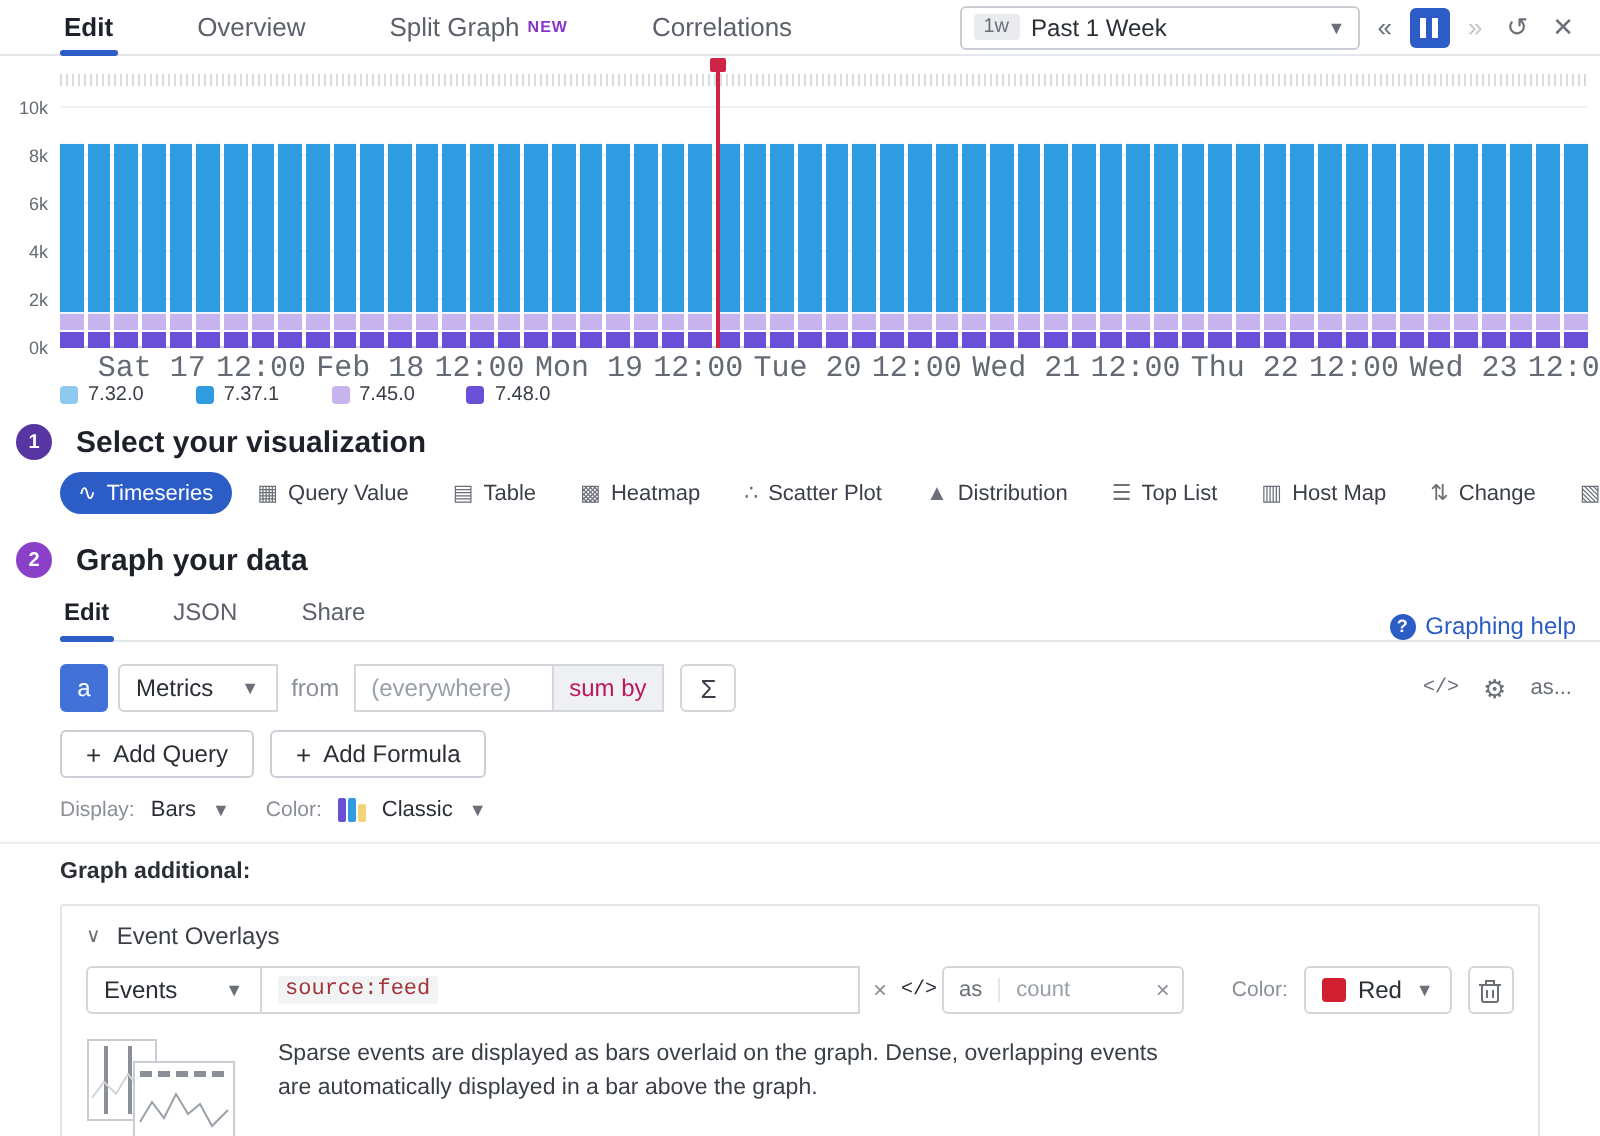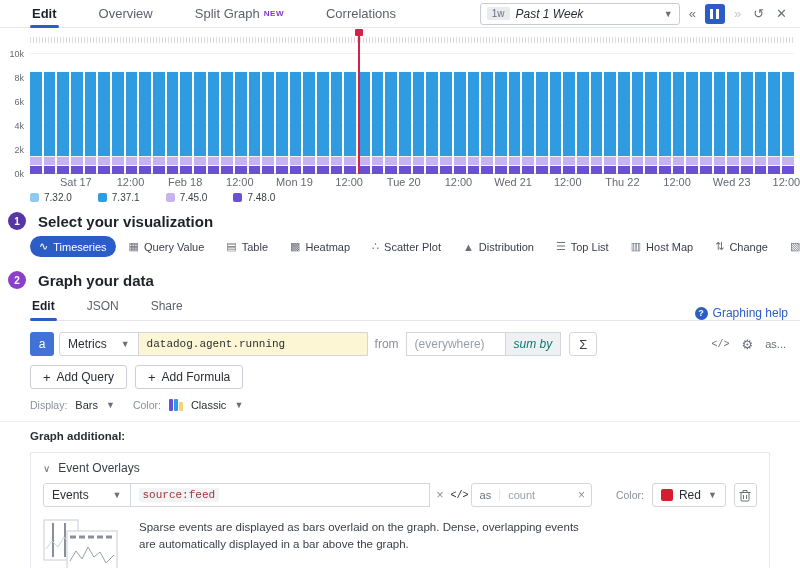--- a/index.html
+++ b/index.html
@@ -8,42 +8,42 @@
 
   
   .topbar { height:28px; display:flex; align-items:center; border-bottom:1px solid #e3e6ea; padding:0 10px 0 30px; }
   .top-tab { position:relative; font-size:13px; color:#5c616b; margin-right:38px; padding:6px 2px; cursor:pointer; white-space:nowrap; }
   .top-tab.active { color:#1d2129; font-weight:bold; }
   .top-tab.active::after { content:""; position:absolute; left:0; right:0; bottom:-1px; height:3px; background:#2c5cc5; border-radius:2px; }
   .new-badge { font-size:8px; font-weight:bold; color:#8637c9; margin-left:4px; vertical-align:2px; letter-spacing:.5px; }
   .topbar-right { margin-left:auto; display:flex; align-items:center; gap:6px; }
   .time-picker { display:flex; align-items:center; width:200px; height:22px; border:1px solid #c9cdd3; border-radius:3px; padding:0 6px; gap:6px; cursor:pointer; }
   .time-chip { background:#e9ebee; color:#6b7078; font-size:10px; padding:1px 5px; border-radius:2px; }
-  .time-label { font-size:12px; color:#2a2e35; flex:1;font-style:italic; }
+  .time-label { font-size:12px; color:#2a2e35; flex:1; }
   .caret { font-size:9px; color:#6b7078; }
   .ctl { font-size:13px; color:#6b7078; padding:2px 3px; cursor:pointer; }
   .ctl.disabled { color:#c3c7cd; }
   .pause-btn { width:20px; height:20px; background:#2c5cc5; border-radius:3px; display:flex; align-items:center; justify-content:center; gap:3px; cursor:pointer; }
   .pause-btn i { display:block; width:3px; height:10px; background:#fff; }
 
   
   .chartblock { position:relative; height:160px; }
   .event-strip { position:absolute; left:30px; right:6px; top:9px; height:6px;
     background-image:repeating-linear-gradient(90deg,#d5d7da 0 1px,transparent 1px 3px);
     background-size:3px 2px; opacity:.9; }
   .plot { position:absolute; left:30px; right:6px; top:26px; bottom:14px; }
   .gridline { position:absolute; left:0; right:0; height:1px; background:#eef0f2; }
   .gridline.base { background:#d4d7db; }
   .bars { position:absolute; inset:0; display:flex; align-items:flex-end; gap:2px; }
   .bar { flex:1; height:100%; display:flex; flex-direction:column-reverse; }
   .bar .seg { width:100%; }
   .yaxis { position:absolute; left:0; width:26px; top:26px; bottom:14px; }
   .yaxis span { position:absolute; right:2px; transform:translateY(50%); font-size:9px; color:#646a73; }
   .xaxis { position:absolute; left:30px; right:6px; bottom:0; height:12px; }
-  .xaxis span { position:absolute; transform:translateX(-50%); font-size:11px; color:#646a73; white-space:nowrap; }
+  .xaxis span { position:absolute; transform:translateX(-50%); font-size:15px; color:#646a73; white-space:nowrap;font-family:Liberation Mono, monospace; }
   .event-line { position:absolute; top:-21px; bottom:0; width:2px; background:#cf2447; }
   .event-marker { position:absolute; top:-25px; width:8px; height:7px; background:#cf2447; border-radius:1px; transform:translateX(-3px); }
   .legend { display:flex; gap:26px; margin:2px 0 6px 30px; height:14px; align-items:center; }
   .legend-item { display:flex; align-items:center; gap:5px; font-size:10px; color:#3a3f47; cursor:pointer; }
   .legend-swatch { width:9px; height:9px; border-radius:2px; }
 
   
   .sect-head { display:flex; align-items:center; gap:12px; margin:8px 0 0 8px; }
   .sect-num { width:18px; height:18px; border-radius:50%; color:#fff; font-size:10px; font-weight:bold; display:flex; align-items:center; justify-content:center; }
   .sect-num.n1 { background:#5736a3; }
@@ -64,21 +64,21 @@
   .ghelp { margin-left:auto; display:flex; align-items:center; gap:5px; font-size:12px; color:#2c5cc5; cursor:pointer; }
   .help-ic { width:13px; height:13px; border-radius:50%; background:#2c5cc5; color:#fff; font-size:9px; font-weight:bold; display:flex; align-items:center; justify-content:center; }
 
   .query-row { display:flex; align-items:center; margin:10px 0 0 30px; height:26px; }
   .qbadge { width:24px; height:24px; background:#4272d8; border-radius:3px; color:#fff; font-size:12px; display:flex; align-items:center; justify-content:center; margin-right:5px; cursor:pointer; }
   .qseg { height:24px; display:flex; align-items:center; border:1px solid #d3d7dc; background:#fff; font-size:12px; padding:0 8px; }
   .qseg.select { gap:14px; border-radius:3px 0 0 3px; cursor:pointer; }
   .qseg.metric { background:#fcf6d4; font-family:"Liberation Mono", monospace; font-size:11px; width:230px; margin-left:-1px; cursor:text; }
   .qlabel { font-size:12px; color:#8a8f98; padding:0 7px; }
   .qseg.everywhere { color:#9aa0a8; width:100px; cursor:text; }
-  .qseg.sumby { background:#eef0f3; color:#0f766e; margin-left:-1px;font-style:italic; }
+  .qseg.sumby { background:#eef0f3; color:#be185d; margin-left:-1px; }
   .qseg.groupval { margin-left:-1px; gap:4px; border-radius:0 3px 3px 0; cursor:text; }
   .chip { background:#f8dcec; border-radius:2px; padding:1px 5px; font-family:"Liberation Mono", monospace; font-size:11px; color:#3a3f47; }
   .chip .x { color:#b85f94; margin-left:4px; cursor:pointer; }
   .sigma-btn { height:24px; width:28px; border:1px solid #d3d7dc; border-radius:3px; margin-left:8px; display:flex; align-items:center; justify-content:center; font-size:13px; color:#3a3f47; cursor:pointer; }
   .qrow-right { margin-left:auto; display:flex; align-items:center; gap:12px; margin-right:14px; color:#6b7078; }
   .code-ic { font-family:"Liberation Mono", monospace; font-size:10px; cursor:pointer; }
   .gear-ic { font-size:13px; cursor:pointer; }
   .as-link { font-size:11px; cursor:pointer; }
 
   .add-row { display:flex; gap:8px; margin:8px 0 0 30px; }
@@ -603,21 +603,20 @@
     <span>Graphing help</span>
   </div>
 </div>
 
 <div class="query-row">
   <div class="qbadge">a</div>
   <div class="qseg select">
     <span>Metrics</span>
       <span class="caret">▼</span>
   </div>
-  <div class="qseg metric">datadog.agent.running</div>
   <span class="qlabel">from</span>
   <div class="qseg everywhere">(everywhere)</div>
   <div class="qseg sumby">sum by</div>
   <div class="sigma-btn">Σ</div>
   <div class="qrow-right">
     <span class="code-ic">&lt;/&gt;</span>
     <span class="gear-ic">⚙</span>
     <span class="as-link">as...</span>
   </div>
 </div>

